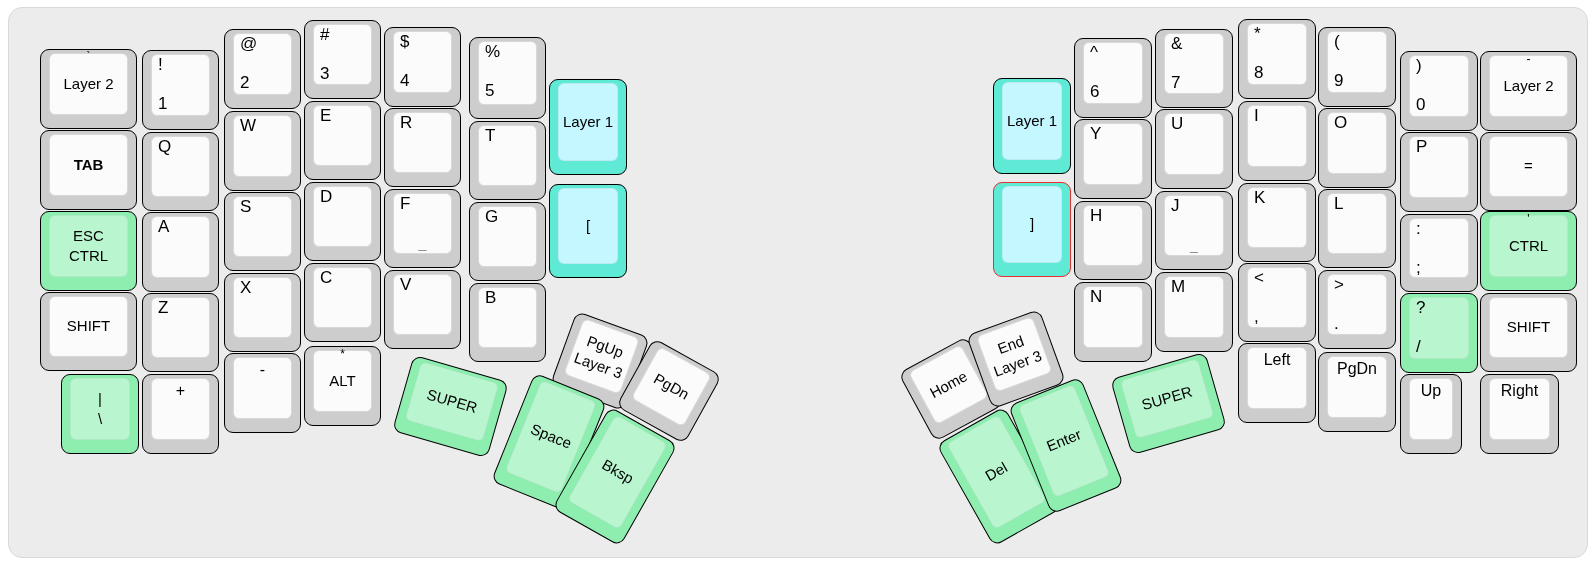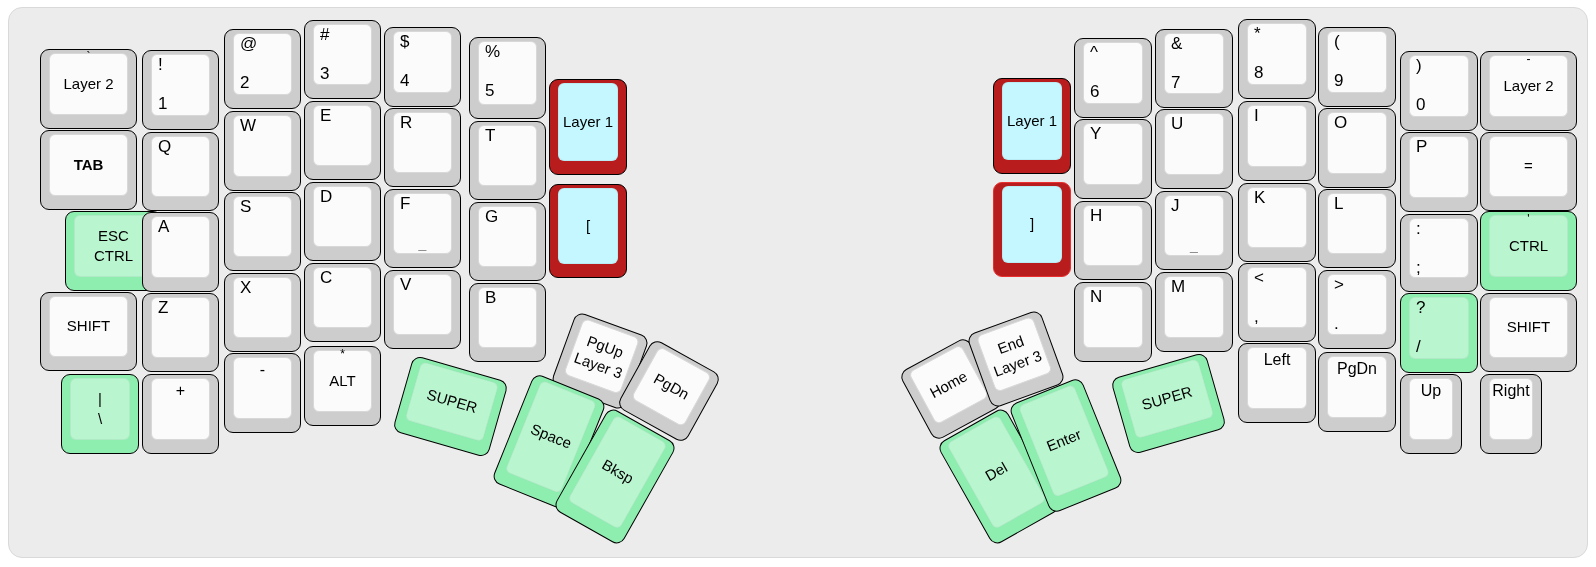--- a/index.html
+++ b/index.html
@@ -2,21 +2,21 @@
 <html><head>
 <meta charset="utf-8">
 <style>
   html,body{margin:0;padding:0;background:#ffffff;}
   body{width:1596px;height:567px;position:relative;font-family:"Liberation Sans",sans-serif;color:#000;}
   .panel{position:absolute;left:8px;top:7px;width:1580px;height:551px;background:#ececec;
          border:1px solid #d9d9d9;border-radius:14px;box-sizing:border-box;}
   .key{position:absolute;border:1.5px solid #000;border-radius:9px;box-sizing:border-box;}
   .key.white{background:#cdcdcd;}
   .key.green{background:#8deeb0;}
-  .key.cyan{background:#b91c1c;}
+  .key.cyan{background:#5eead4;}
   .key.red-border{border-color:#e92f2f;}
   .cap{position:absolute;left:8px;right:8px;top:3px;bottom:13px;border-radius:6px;}
   .white .cap{background:#fbfbfb;border:1px solid #d8d8d8;}
   .green .cap{background:#b9f6d0;border:1px solid rgba(0,0,0,0.05);}
   .cyan .cap{background:#c4f7ff;border:1px solid rgba(0,0,0,0.05);}
   .lbl-tl{position:absolute;left:15px;top:5px;font-size:17px;line-height:1.1;}
   .lbl-bl{position:absolute;left:15px;top:44px;font-size:17px;line-height:1.1;}
   .lbl-ts{position:absolute;left:0;right:0;top:1px;text-align:center;font-size:12px;line-height:1.1;}
   .lbl-tc{position:absolute;left:0;right:0;top:7px;text-align:center;font-size:16px;line-height:1.1;}
   .lbl-bc{position:absolute;left:0;right:0;bottom:17px;text-align:center;font-size:14px;color:#8a8a8a;line-height:1;}
@@ -33,21 +33,21 @@
       <div class="lbl-c">
         <span>Layer 2</span>
       </div>
     </div>
     <div class="key white" style="left: 31px; top: 122px; width: 97px; height: 80px; font-weight: bold;">
       <div class="cap"></div>
       <div class="lbl-c">
         <span>TAB</span>
       </div>
     </div>
-    <div class="key green" style="left: 31px; top: 203px; width: 97px; height: 80px; margin-left: 25px;">
+    <div class="key green" style="left: 31px; top: 203px; width: 97px; height: 80px;">
       <div class="cap"></div>
       <div class="lbl-c">
         <span>ESC</span>
         <span>CTRL</span>
       </div>
     </div>
     <div class="key white" style="left: 31px; top: 284px; width: 97px; height: 79px;">
       <div class="cap"></div>
       <div class="lbl-c">
         <span>SHIFT</span>
@@ -306,21 +306,21 @@
       <div class="lbl-c">
         <span>CTRL</span>
       </div>
     </div>
     <div class="key white" style="left: 1471px; top: 285px; width: 97px; height: 79px;">
       <div class="cap"></div>
       <div class="lbl-c">
         <span>SHIFT</span>
       </div>
     </div>
-    <div class="key white" style="left: 1471px; top: 366px; width: 62px; height: 80px;">
+    <div class="key white" style="left: 1471px; top: 366px; width: 79px; height: 80px;">
       <div class="cap"></div>
       <span class="lbl-tc">Right</span>
     </div>
     <div class="key white" style="left: 552px; top: 314px; width: 78px; height: 78px; transform: rotate(20deg);">
       <div class="cap"></div>
       <div class="lbl-c">
         <span>PgUp</span>
         <span>Layer 3</span>
       </div>
     </div>

